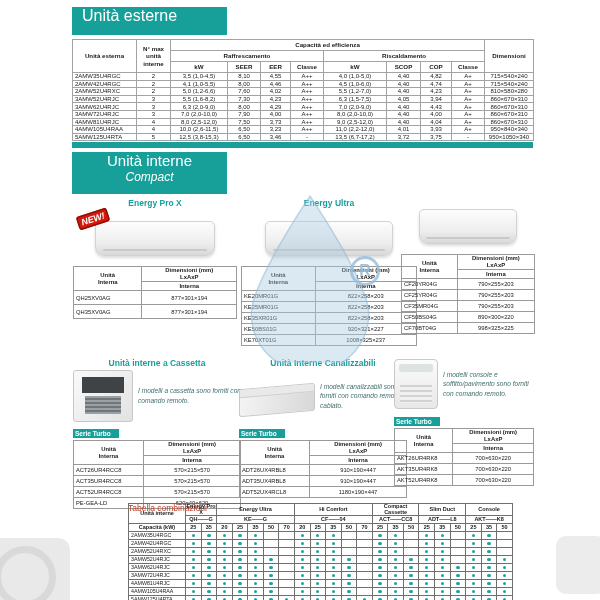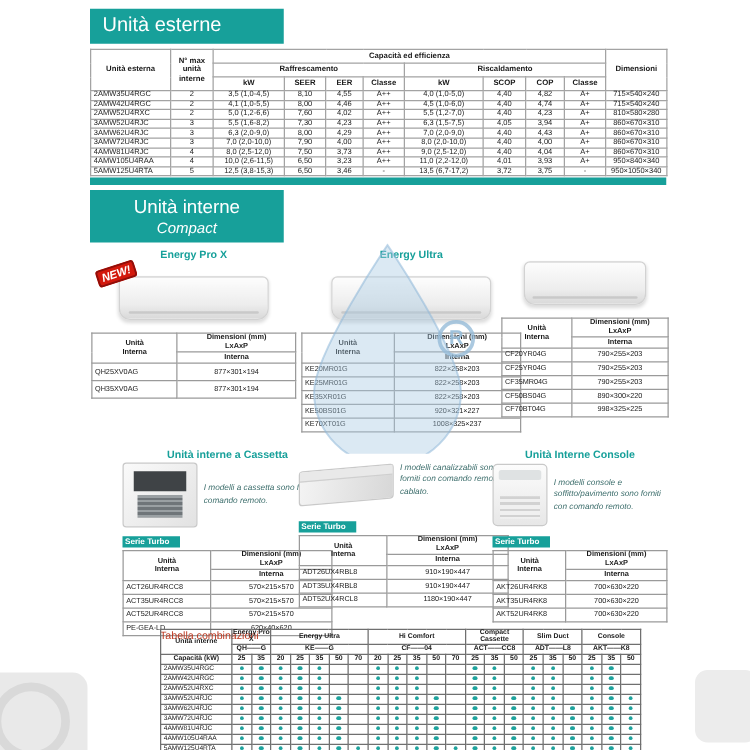--- a/index.html
+++ b/index.html
@@ -1,40 +1,40 @@
 <!DOCTYPE html>
 <html style="--teal: #17A09A; --combo_title_red: #BE3A22; --note_text: #3E6F6D; --dot_teal: #1FA39D; --new_badge_red: #D3180C; --watermark_blue: #A9CBE3;"><head>
 <meta charset="utf-8">
 <style>
   html,body{margin:0;padding:0;}
   body{width:600px;height:600px;position:relative;background:#ffffff;overflow:hidden;
        font-family:"Liberation Sans",sans-serif;color:#1a1a1a;}
 
   
   .badge-lg{position:absolute;background:var(--teal);color:#fff;display:flex;flex-direction:column;
-            justify-content:center;padding-left:10px;box-sizing:border-box;}
+            padding-left:10px;box-sizing:border-box;}
   #ext-badge{left:72px;top:7px;width:155px;height:28px;font-size:16px;}
   #int-badge{left:72px;top:152px;width:155px;height:42px;font-size:15px;align-items:center;padding-left:0;}
   #int-badge .sub{font-style:italic;font-size:12px;margin-top:1px;}
   #teal-bar{position:absolute;left:72px;top:142px;width:461px;height:6px;background:var(--teal);}
 
   
   #ext-table{position:absolute;left:72px;top:39px;width:461px;border-collapse:collapse;
              table-layout:fixed;font-size:6.2px;}
   #ext-table th,#ext-table td{border:1px solid #a3a3a3;padding:0;text-align:center;vertical-align:middle;}
   #ext-table thead th{height:10px;font-weight:bold;font-size:6.2px;line-height:1.15;}
   #ext-table tbody td{height:6.6px;font-size:6px;}
   #ext-table tbody td.model{text-align:left;padding-left:2px;}
 
   
   .sec{position:absolute;box-sizing:border-box;}
   #sec-epx{left:73px;top:198px;width:164px;}
   #sec-eu{left:241px;top:198px;width:176px;}
   #sec-hc{left:401px;top:198px;width:134px;}
-  #sec-cas{left:73px;top:358px;width:168px;margin-left:25px;}
+  #sec-cas{left:73px;top:358px;width:168px;}
   #sec-can{left:239px;top:358px;width:168px;}
   #sec-con{left:394px;top:358px;width:140px;}
   .sec-title{color:var(--teal);font-weight:bold;font-size:8.5px;text-align:center;height:12px;}
   .unit-img-wrap{position:relative;height:56px;display:flex;align-items:center;justify-content:center;}
 
   .wall-unit{width:72%;height:33px;background:linear-gradient(#fdfdfd,#ededed 65%,#d9d9d9);
              border:1px solid #d2d2d2;border-radius:5px 5px 9px 9px;position:relative;
              box-shadow:0 2px 3px rgba(0,0,0,.14);}
   .wall-unit::after{content:"";position:absolute;left:6%;right:6%;bottom:4px;height:2px;
              background:#c9c9c9;border-radius:2px;}
@@ -428,20 +428,21 @@
         </tr>
         <tr>
           <td class="model">PE-GEA-LD</td>
           <td>620×40×620</td>
         </tr>
       </tbody>
   </table>
 </div>
 
 <div class="sec" id="sec-can">
+  <div class="sec-title">Unità Interne Canalizzabili</div>
   <div class="lower-body">
     <div class="duct"></div>
     <div class="note">I modelli canalizzabili sono forniti con comando remoto e cablato.</div>
   </div>
   <div class="serie-badge">Serie Turbo</div>
   <table class="mini-table">
     <colgroup>
         <col class="c1">
         <col>
       </colgroup>
@@ -465,21 +466,20 @@
         </tr>
         <tr>
           <td class="model">ADT52UX4RCL8</td>
           <td>1180×190×447</td>
         </tr>
       </tbody>
   </table>
 </div>
 
 <div class="sec" id="sec-con">
-  <div class="sec-title">Unità Interne Console</div>
   <div class="lower-body">
     <div class="console"></div>
     <div class="note">I modelli console e soffitto/pavimento sono forniti con comando remoto.</div>
   </div>
   <div class="serie-badge">Serie Turbo</div>
   <table class="mini-table">
     <colgroup>
         <col class="c1">
         <col>
       </colgroup>

